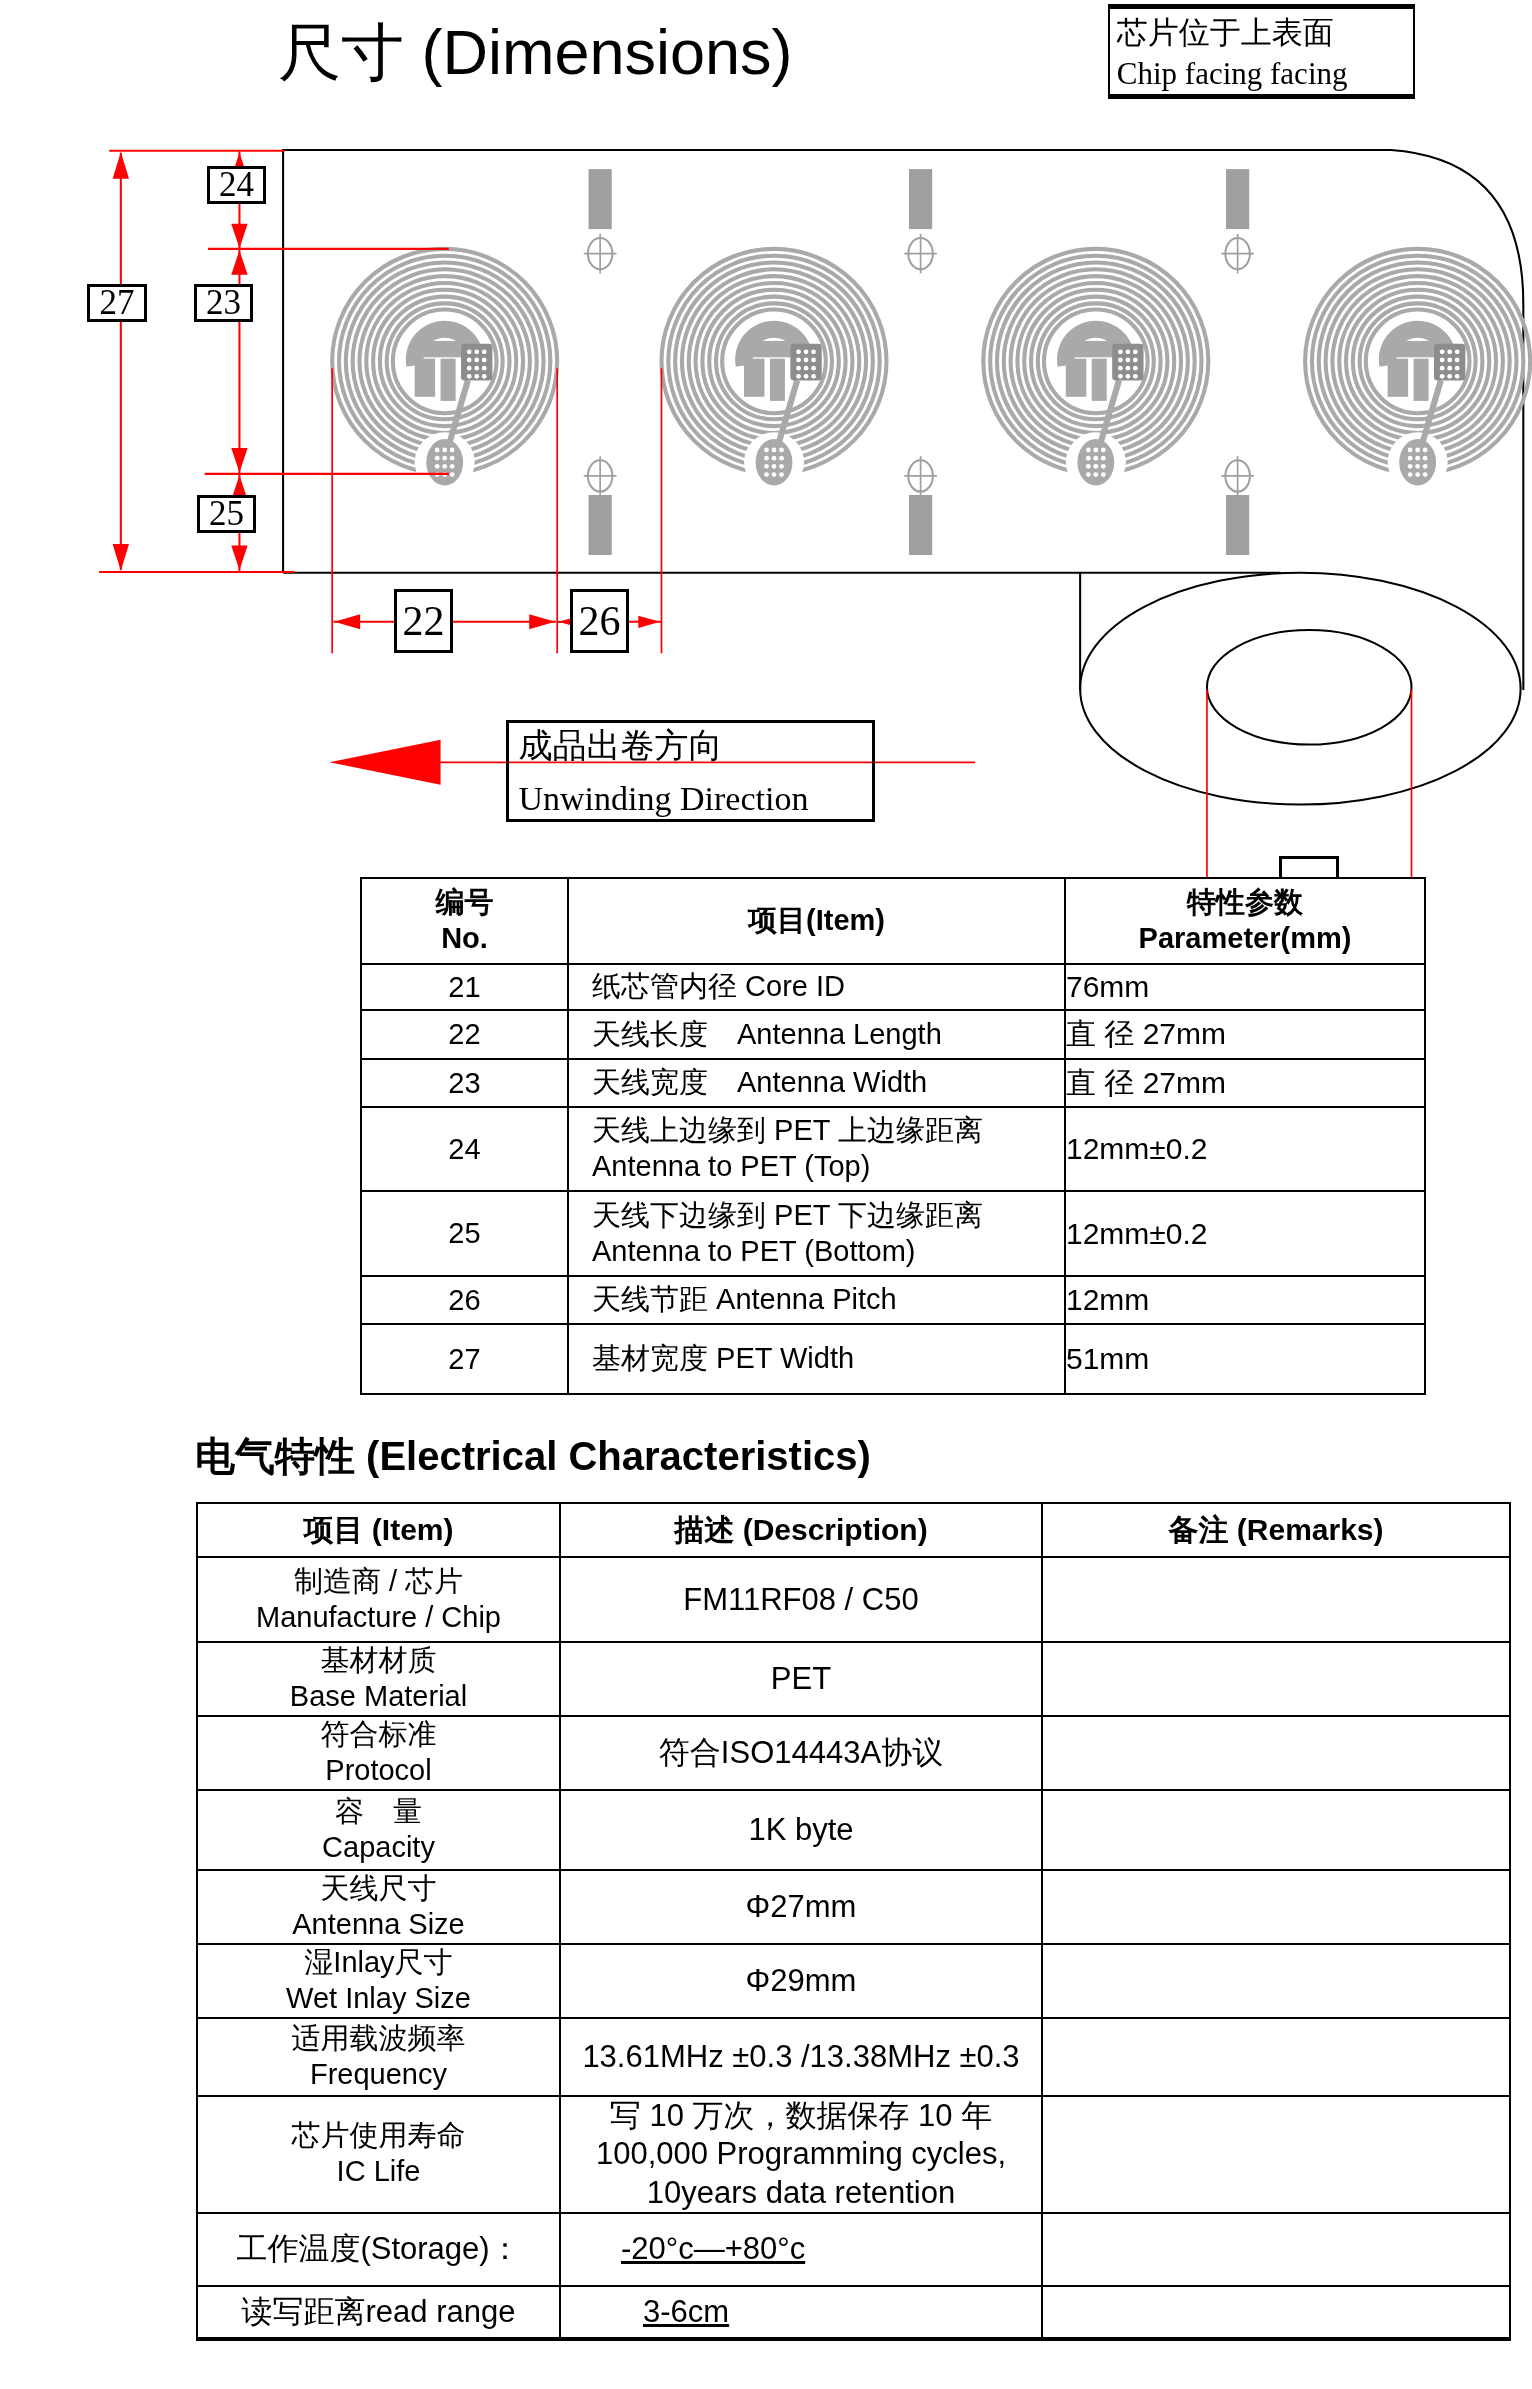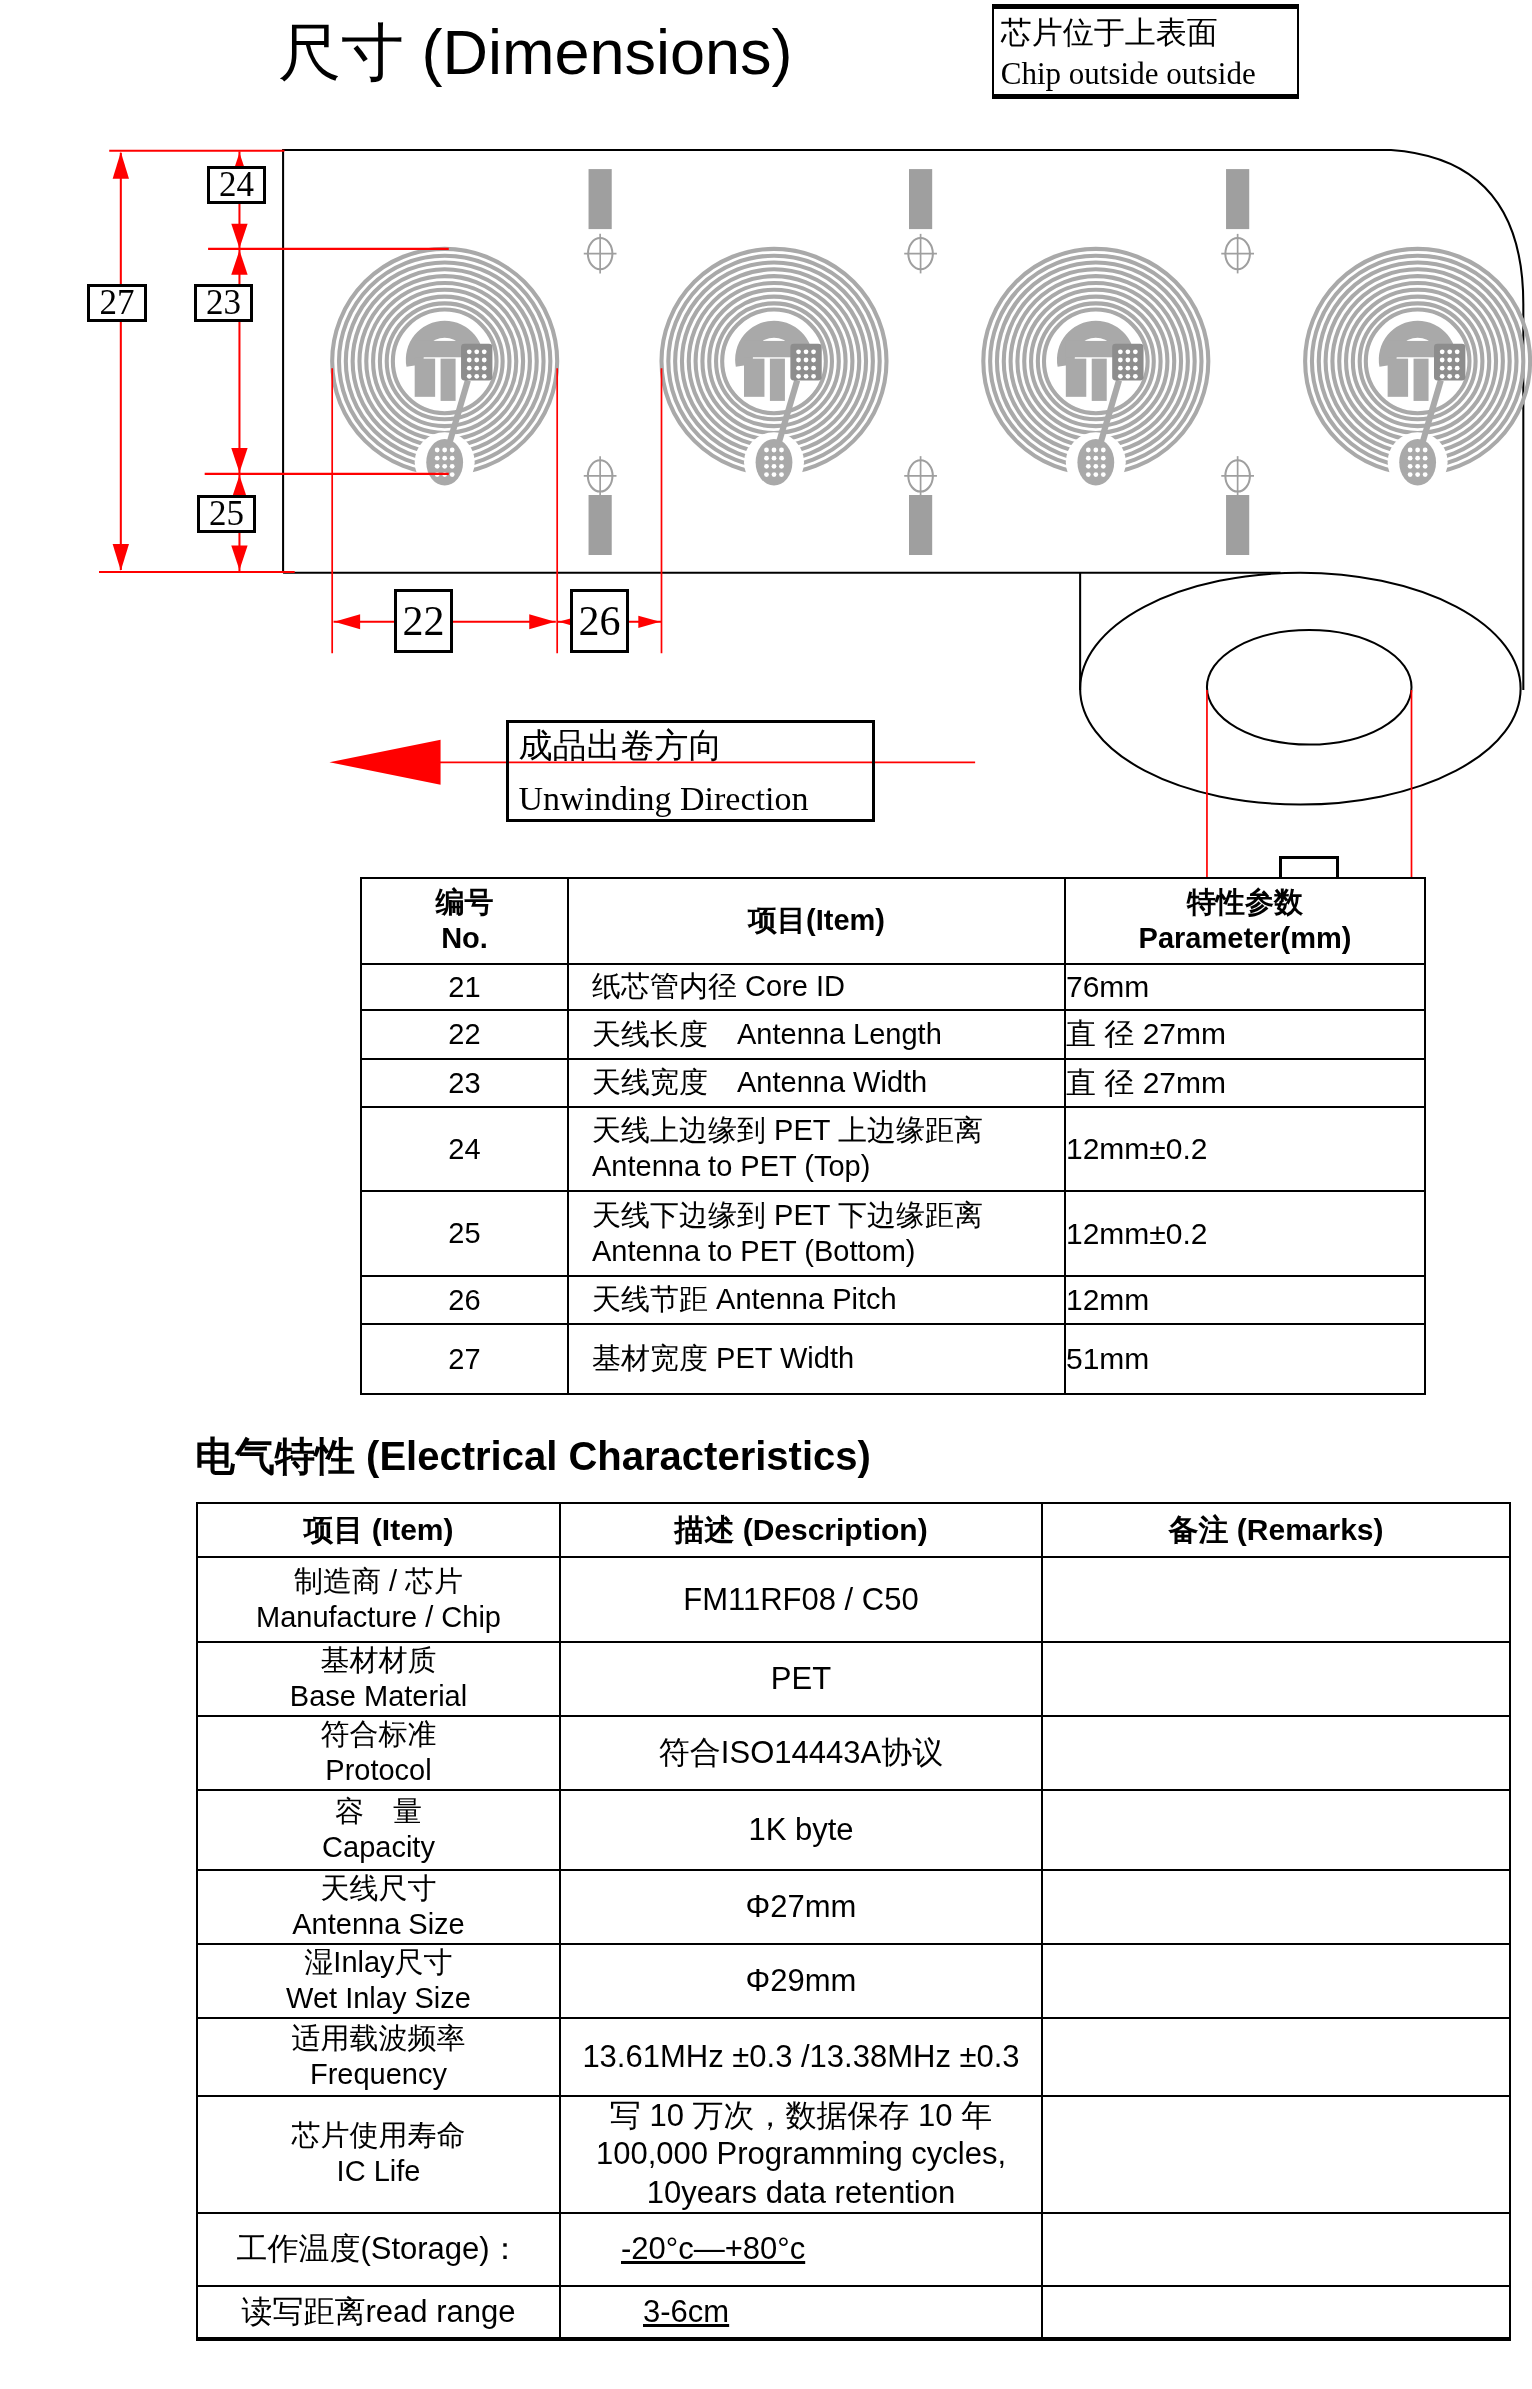--- a/index.html
+++ b/index.html
@@ -4,21 +4,21 @@
 <style>
   html,body{margin:0;padding:0;}
   body{
     width:1533px;height:2389px;position:relative;overflow:hidden;
     background:#ffffff;color:#000;
     font-family:"Liberation Sans", sans-serif;
   }
   .abs{position:absolute;}
   .page-title{left:278px;top:9.5px;font-size:63px;white-space:nowrap;}
   .chip-note{
-    left:992px;top:4.1px;width:307px;height:95px;box-sizing:border-box;
+    left:1108px;top:4.1px;width:307px;height:95px;box-sizing:border-box;
     border:2.7px solid #000;border-top-width:5.5px;border-bottom-width:5.5px;
     font-family:"Liberation Serif", serif;font-size:31px;line-height:41px;
     padding:2.7px 0 0 6.8px;white-space:nowrap;
   }
   .unwind-box{
     left:506px;top:720px;width:369px;height:102px;box-sizing:border-box;
     border:3.4px solid #000;background:transparent;
   }
   .unwind-box .zh{position:absolute;left:9.5px;top:0px;font-family:"Liberation Serif", serif;font-size:34px;white-space:nowrap;}
   .unwind-box .en{position:absolute;left:9.5px;bottom:1.4px;font-family:"Liberation Serif", serif;font-size:34px;white-space:nowrap;}
@@ -170,21 +170,21 @@
     <polygon points="1774,1334 1812,1323 1812,1345"></polygon>
     <polygon points="2066,1334 2028,1323 2028,1345"></polygon>
     <polygon points="483,1118 646,1085 646,1151"></polygon>
   </g>
 </svg>
 
 <div class="abs page-title">尺寸  (Dimensions)</div>
 
 <div class="abs chip-note">
   <div>芯片位于上表面</div>
-  <div>Chip outside outside</div>
+  <div>Chip facing facing</div>
 </div>
 
 <div class="abs unwind-box">
   <div class="zh">成品出卷方向</div>
   <div class="en">Unwinding Direction</div>
 </div>
 
 <div class="dim-label" style="left:207px;top:166px;width:59px;height:38px">
     <span>24</span>
   </div>

